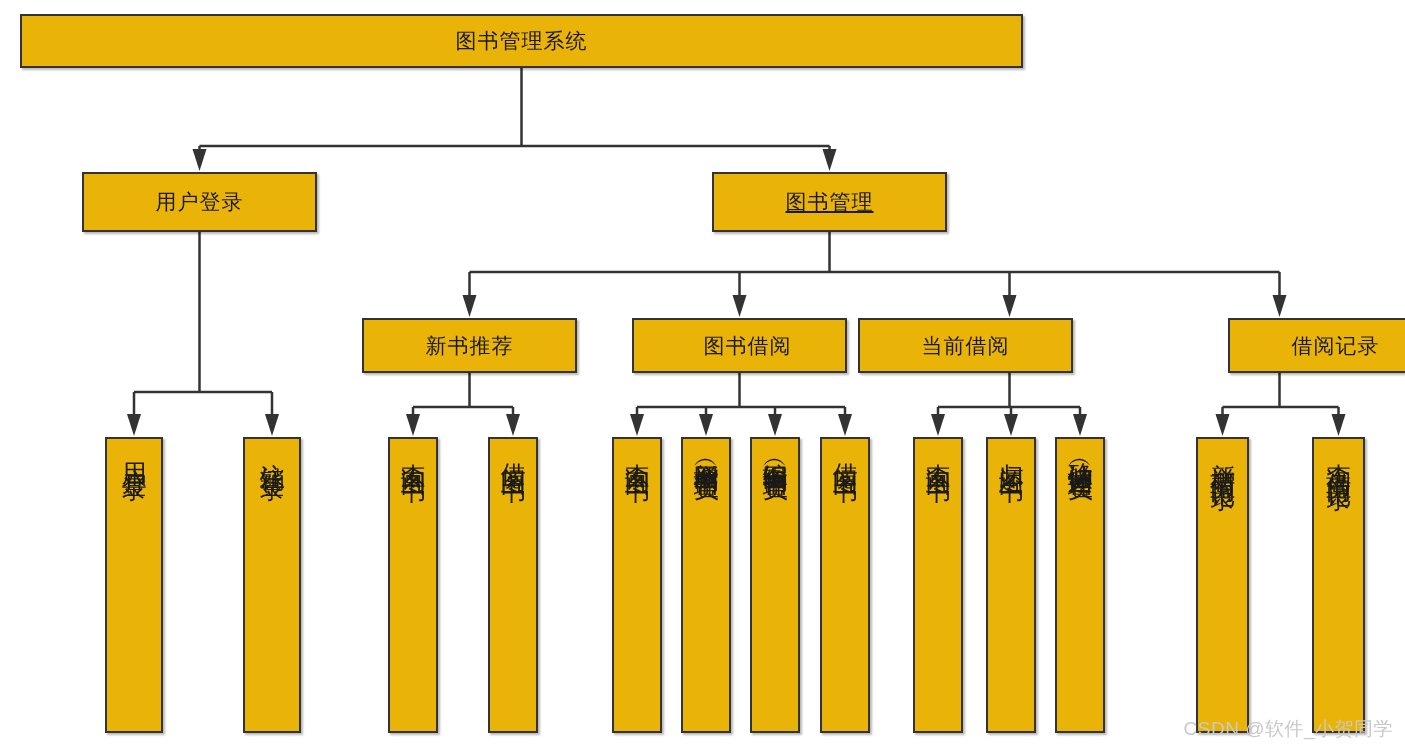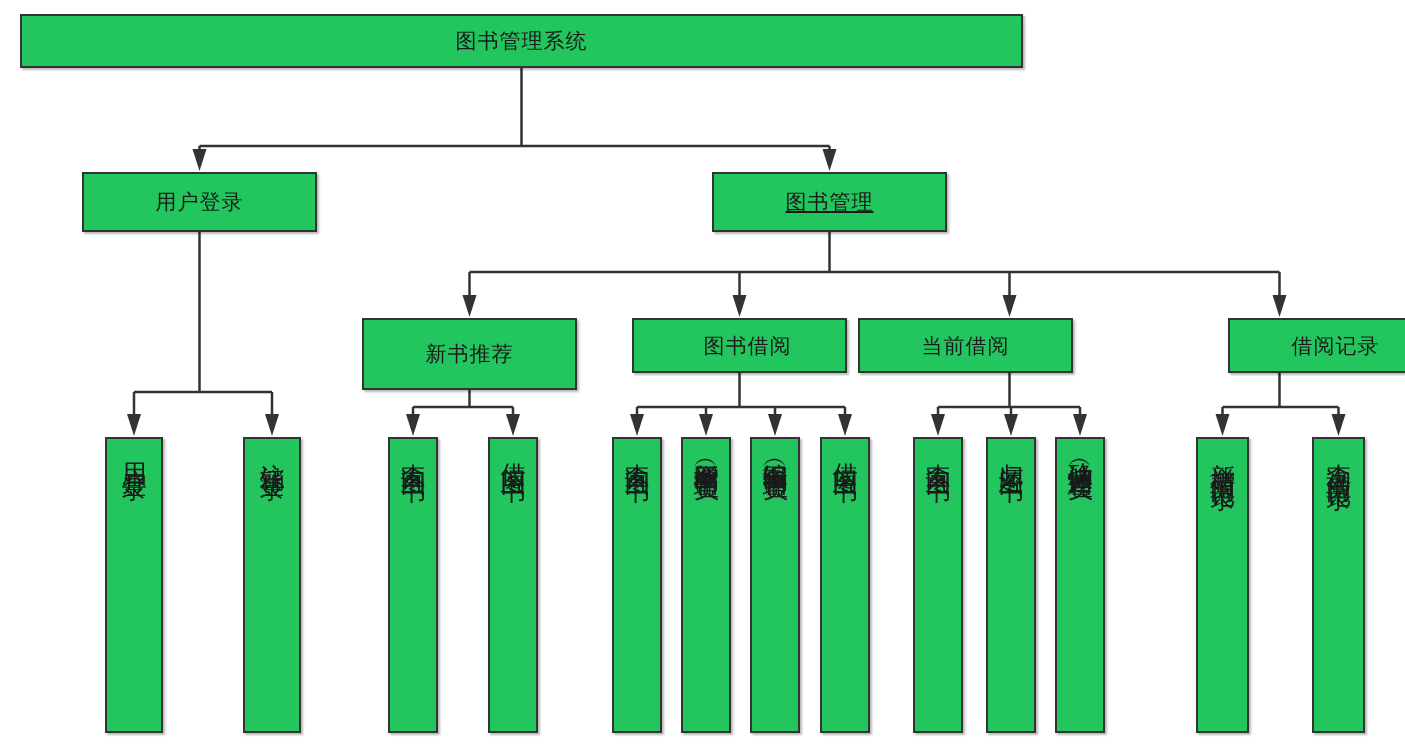--- a/index.html
+++ b/index.html
@@ -20,21 +20,21 @@
   #wires {
     position: absolute;
     left: 0; top: 0;
     width: 1405px;
     height: 747px;
     pointer-events: none;
   }
   .node {
     position: absolute;
     box-sizing: border-box;
-    background: #22c55e;
+    background: #eab308;
     border: 2px solid #333333;
     box-shadow: 2px 2px 2px rgba(0,0,0,0.28);
     display: flex;
     align-items: center;
     justify-content: center;
     color: #1a1a1a;
   }
   .node.horizontal {
     font-size: 21px;
     letter-spacing: 1px;
@@ -129,21 +129,21 @@
   <div id="nodes">
       <div class="node horizontal" style="left: 20px; top: 14px; width: 1003px; height: 54px;">
         <span>图书管理系统</span>
       </div>
       <div class="node horizontal" style="left: 82px; top: 172px; width: 235px; height: 60px;">
         <span>用户登录</span>
       </div>
       <div class="node horizontal" style="left: 712px; top: 172px; width: 235px; height: 60px; text-decoration: underline;">
         <span>图书管理</span>
       </div>
-      <div class="node horizontal" style="left: 362px; top: 318px; width: 215px; height: 72px;">
+      <div class="node horizontal" style="left: 362px; top: 318px; width: 215px; height: 55px;">
         <span>新书推荐</span>
       </div>
       <div class="node horizontal" style="left: 632px; top: 318px; width: 215px; height: 55px; padding-left: 16px;">
         <span>图书借阅</span>
       </div>
       <div class="node horizontal" style="left: 858px; top: 318px; width: 215px; height: 55px;">
         <span>当前借阅</span>
       </div>
       <div class="node horizontal" style="left: 1228px; top: 318px; width: 215px; height: 55px;">
         <span>借阅记录</span>
@@ -182,13 +182,14 @@
         <span class="vlabel">确认归还（管理员）</span>
       </div>
       <div class="node leaf" style="left: 1196px; top: 437px; width: 53px; height: 296px;">
         <span class="vlabel">新增借阅记录</span>
       </div>
       <div class="node leaf" style="left: 1312px; top: 437px; width: 53px; height: 296px;">
         <span class="vlabel">查询借阅记录</span>
       </div>
     </div>
 
+  <div class="watermark">CSDN @软件_小贺同学</div>
 </div>
 
 </body></html>

